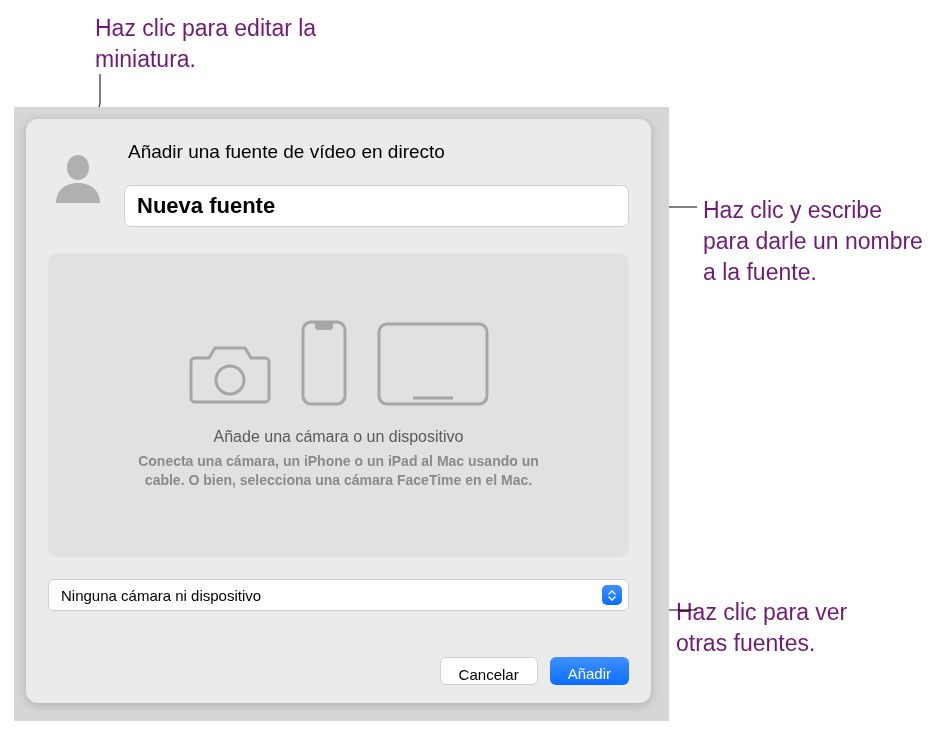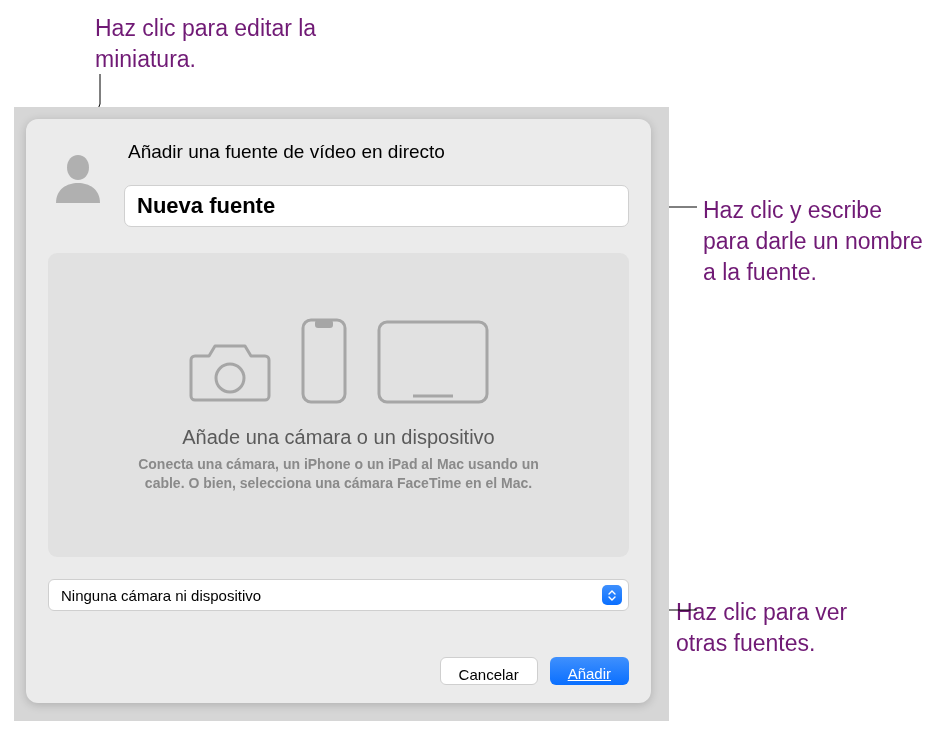--- a/index.html
+++ b/index.html
@@ -115,21 +115,21 @@
       display: flex;
       gap: 30px;
       align-items: flex-end;
       margin-bottom: 22px;
     }
     .device-icons svg {
       stroke: #a6a6a6;
       fill: none;
     }
     .preview-h {
-      font-size: 20px;
+      font-size: 16px;
       color: #5a5a5a;
       font-weight: 400;
       margin-bottom: 6px;
       text-align: left;
     }
     .preview-sub {
       font-size: 14px;
       color: #8a8a8a;
       text-align: center;
       line-height: 1.35;
@@ -184,21 +184,20 @@
     }
     .btn-secondary {
       background: #fff;
       border: 1px solid #cfcfcf;
       color: #000;
     }
     .btn-primary {
       background: linear-gradient(#3f90fd, #0a6fff);
       color: #fff;
       font-weight: 500;
-      text-decoration: underline;
     }
   </style>
 </head>
 <body>
 
 <div class="callout callout-top">Haz clic para editar la miniatura.</div>
 <div class="callout callout-right-1">Haz clic y escribe para darle un nombre a la fuente.</div>
 <div class="callout callout-right-2">Haz clic para ver otras fuentes.</div>
 
 <svg class="leader" style="top:0;left:0;width:931px;height:734px;position:absolute;pointer-events:none;">

